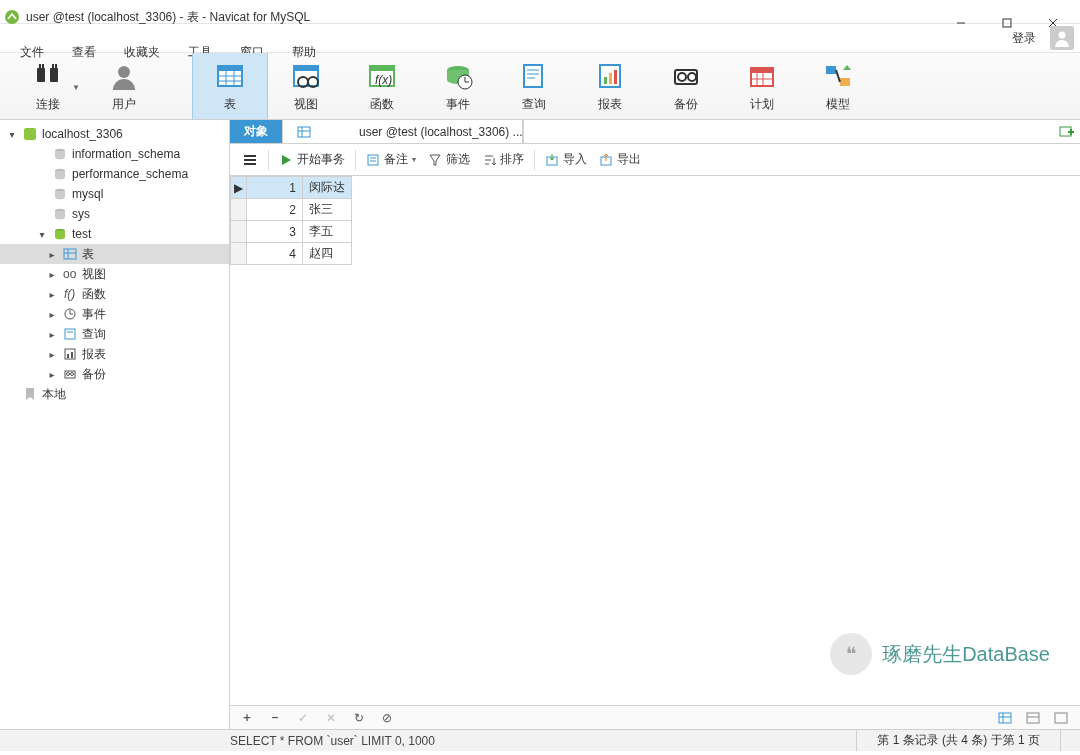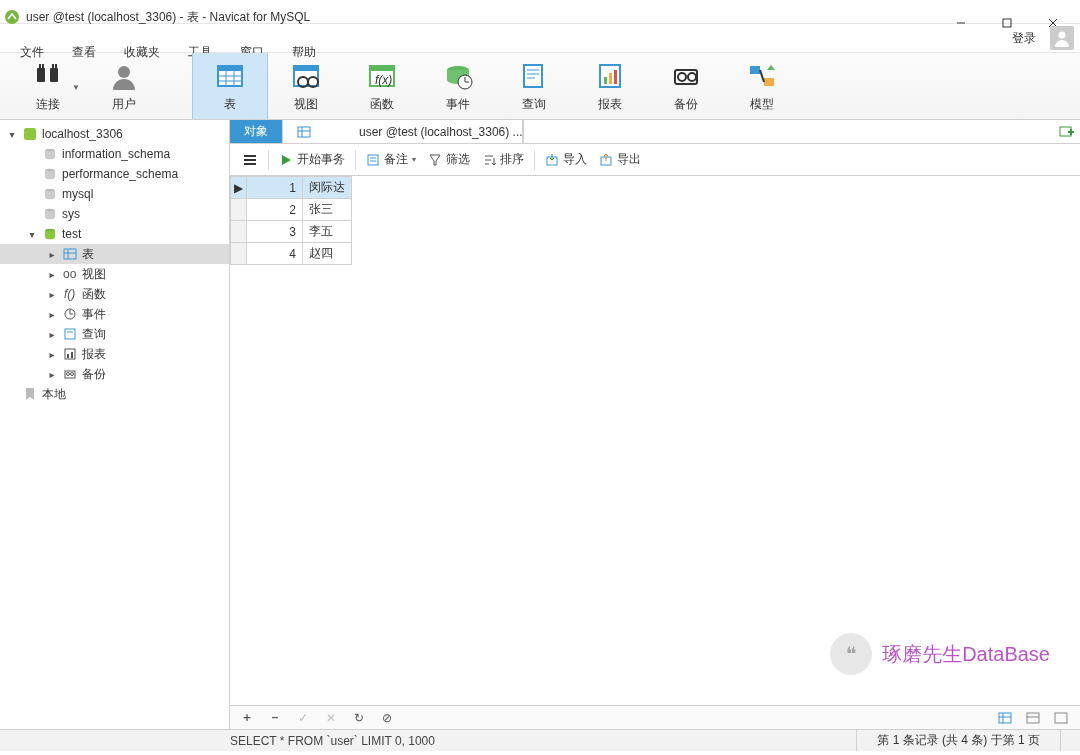--- a/index.html
+++ b/index.html
@@ -28,28 +28,28 @@
 
 
 .body { display: flex; height: calc(755px - 28px - 28px - 68px - 22px); }
 
 
 .sidebar { width: 230px; border-right: 1px solid #d0d0d0; overflow: auto; background:#fff; padding-top:4px;}
 .tree-row { display: flex; align-items: center; height: 20px; padding-left: 6px; white-space: nowrap; cursor: default;}
 .tree-row.sel { background:#dcdcdc; }
 .tree-row .twisty { width:12px; text-align:center; color:#555; font-size:10px;}
 .tree-row .ticon-s { width:16px; height:16px; margin:0 4px; display:flex;align-items:center;justify-content:center;}
-.tree-row.indent1 { padding-left: 26px;}
+.tree-row.indent1 { padding-left: 36px;}
 .tree-row.indent2 { padding-left: 46px;}
 
 
 .mainpanel { flex:1; display:flex; flex-direction:column; min-width:0;}
 .tabrow { display:flex; align-items:stretch; height:24px; background:#f5f5f5; border-bottom:1px solid #d0d0d0;}
 .tab { padding: 0 14px; display:flex; align-items:center; gap:6px; border-right:1px solid #d0d0d0; background:#ededed; max-width:240px; overflow:hidden; text-overflow:ellipsis; white-space:nowrap;}
-.tab.obj { background:#3b97d3; color:#fff; font-weight:normal;}
+.tab.obj { background:#3b97d3; color:#fff; font-weight:bold;}
 .tab.cur { background:#fff;gap:48px;}
 .tabrow .filler { flex:1; background:#fff; border-left:1px solid #d0d0d0;}
 .tabrow .addbtn { width:28px; display:flex;align-items:center;justify-content:center;background:#fff; color:#3b9a3b;}
 
 .tabletoolbar { height:32px; display:flex; align-items:center; gap:4px; padding: 0 8px; border-bottom:1px solid #d0d0d0; background:#fff;}
 .tbtn { display:flex; align-items:center; gap:4px; padding:2px 4px; cursor:default;}
 .tsep { width:1px; height:20px; background:#ddd; margin:0 2px;}
 
 .datagrid { flex:1; overflow:auto; background:#fff; position:relative;}
 table.grid { border-collapse:collapse; }
@@ -67,21 +67,21 @@
 
 
 .statusbar { height:22px; border-top:1px solid #d0d0d0; display:flex; align-items:center; background:#f2f2f2;}
 .statusbar .sql { padding-left:230px; color:#444; flex:1;}
 .statusbar .recinfo { padding: 0 20px; border-left:1px solid #d0d0d0; height:100%; display:flex; align-items:center;}
 .statusbar .corner{width:20px;border-left:1px solid #d0d0d0;height:100%;}
 
 
 .watermark { position:absolute; right:30px; bottom:30px; display:flex; align-items:center; gap:10px; opacity:0.75; pointer-events:none;}
 .watermark .circ { width:42px;height:42px;border-radius:50%; background:#e0e0e0; display:flex;align-items:center;justify-content:center;font-size:20px;color:#888;}
-.watermark .wtext { font-size:20px; color:#a21caf; font-weight:500;}
+.watermark .wtext { font-size:20px; color:#0f766e; font-weight:500;}
 
 
 svg { display:block; }
 </style>
 </head>
 <body>
 
 <div class="titlebar">
   <span class="app-icon">
     <svg width="16" height="16" viewBox="0 0 16 16">
@@ -221,20 +221,32 @@
     </div>
     <div class="toolbtn">
       <div class="ticon">
         <svg width="30" height="28">
           <rect x="4" y="8" width="22" height="14" fill="#fff" stroke="#333" stroke-width="2" rx="2"></rect>
           <circle cx="11" cy="15" r="4" fill="none" stroke="#333" stroke-width="2"></circle>
           <circle cx="21" cy="15" r="4" fill="none" stroke="#333" stroke-width="2"></circle>
         </svg>
       </div>
       <div class="tlabel">备份</div>
+    </div>
+    <div class="toolbtn">
+      <div class="ticon">
+        <svg width="30" height="28">
+          <rect x="4" y="6" width="22" height="18" fill="#fff" stroke="#d9534f" stroke-width="2"></rect>
+          <rect x="4" y="6" width="22" height="5" fill="#d9534f"></rect>
+          <line x1="10" y1="11" x2="10" y2="24" stroke="#d9534f"></line>
+          <line x1="16" y1="11" x2="16" y2="24" stroke="#d9534f"></line>
+          <line x1="4" y1="17" x2="26" y2="17" stroke="#d9534f"></line>
+        </svg>
+      </div>
+      <div class="tlabel">计划</div>
     </div>
     <div class="toolbtn">
       <div class="ticon">
         <svg width="30" height="28">
           <rect x="3" y="4" width="10" height="8" fill="#3b97d3"></rect>
           <rect x="17" y="16" width="10" height="8" fill="#f0ad4e"></rect>
           <line x1="13" y1="8" x2="17" y2="20" stroke="#333" stroke-width="2"></line>
           <path d="M20 8 l8 0 l-4 -5 z" fill="#5cb85c"></path>
         </svg>
       </div>

